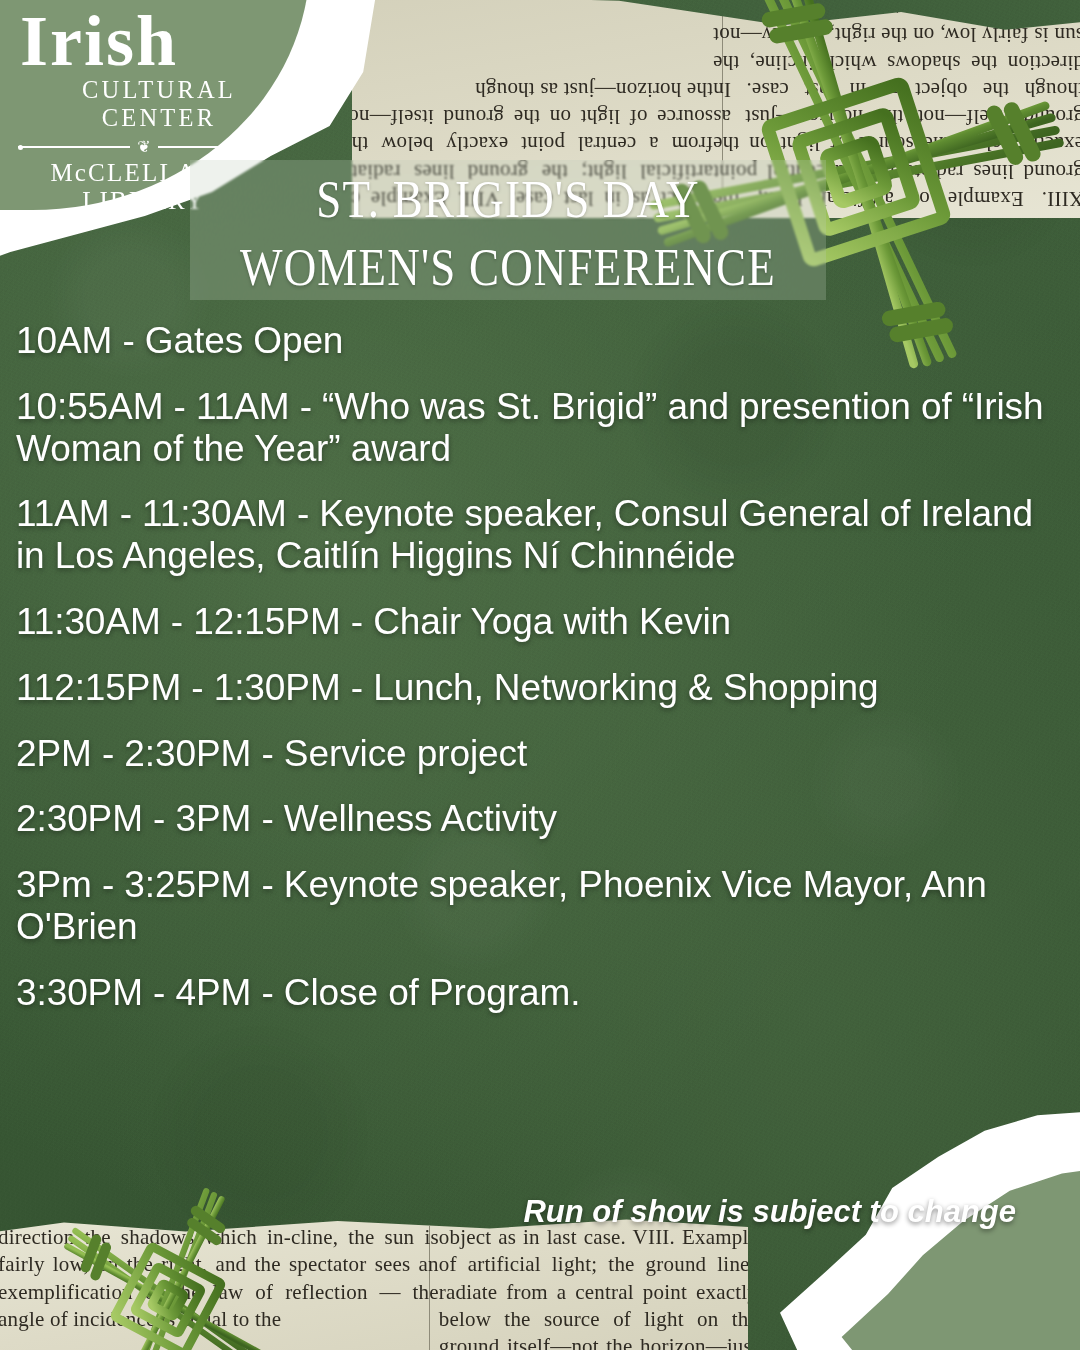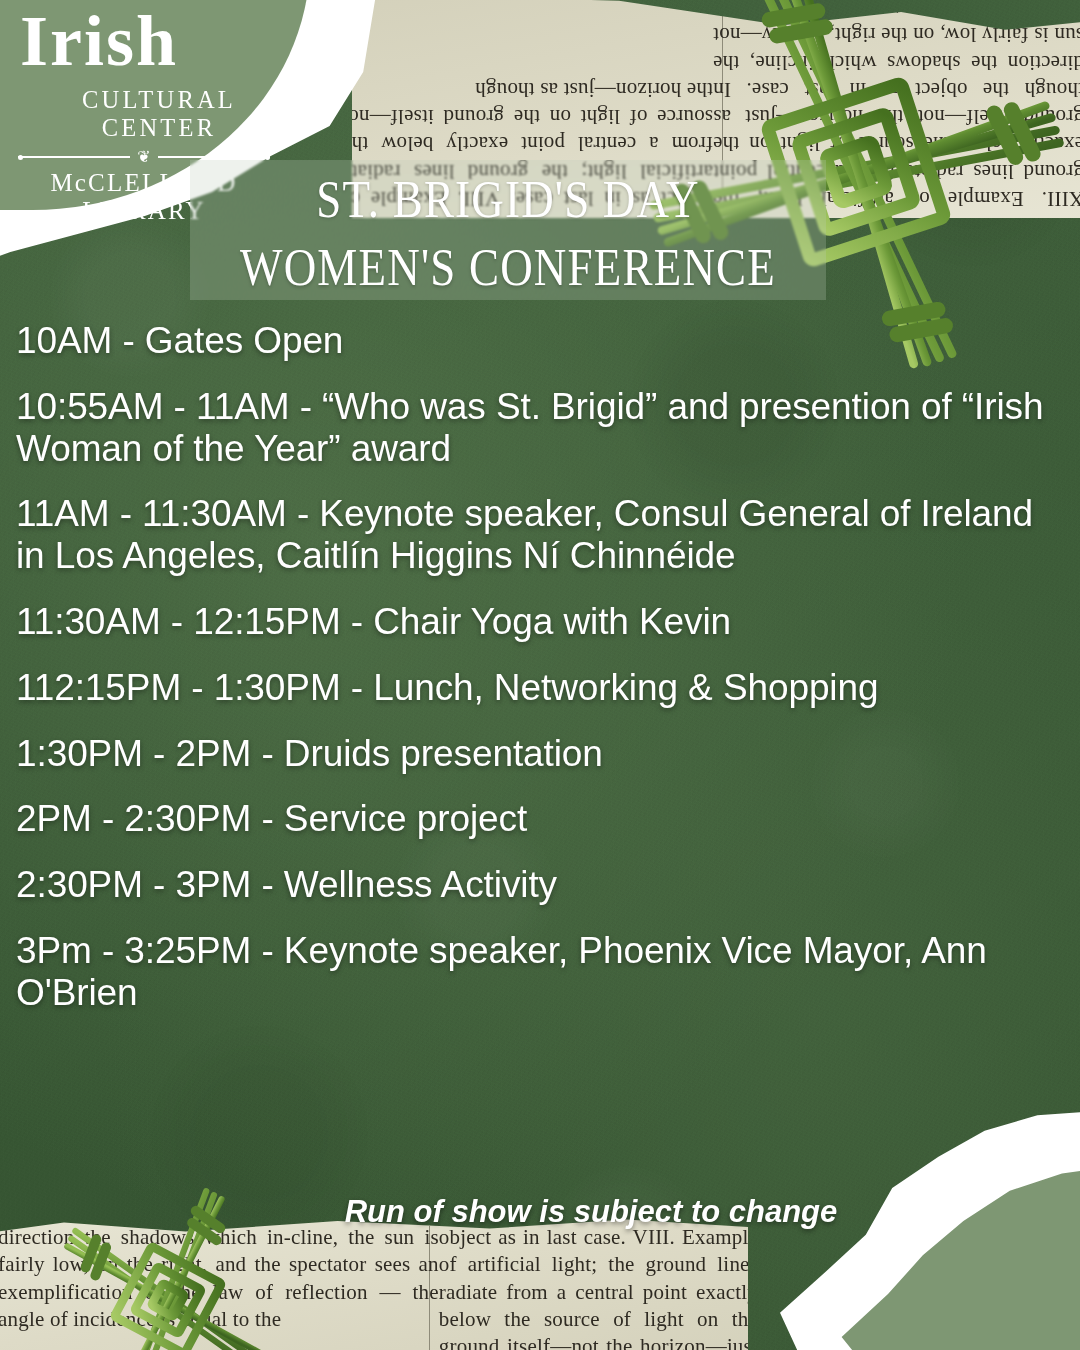--- a/index.html
+++ b/index.html
@@ -103,21 +103,21 @@
     font-family:"Liberation Serif", serif;
     font-size:72px;line-height:.92;
     letter-spacing:2px;
     font-weight:700;
     text-align:left;
     padding-left:2px;
   }
   .logo-cc{
     font-family:"Liberation Serif", serif;
     font-size:24.5px;letter-spacing:3.2px;
-    margin-top:12px;padding-left:30px;
+    margin-top:2px;padding-left:30px;
   }
   .logo-divider{
     display:flex;align-items:center;gap:7px;
     margin:7px 0 4px 0;
   }
   .logo-divider .ln{flex:1;height:1.6px;background:#fff;position:relative;}
   .logo-divider .ln::before{
     content:"";position:absolute;top:-1.7px;width:5px;height:5px;border-radius:50%;background:#fff;
   }
   .logo-divider .ln.l::before{left:0;}
@@ -160,21 +160,21 @@
   }
   .item{
     font-size:37px;
     line-height:1.13;
     margin-bottom:24px;
     text-shadow:0 2px 5px rgba(0,0,0,.40);
     letter-spacing:-.1px;
   }
   .note{
     position:absolute;left:16px;top:1194px;width:1000px;
-    text-align:center;
+    text-align:right;
     color:#fff;
     font-size:31px;
     font-style:italic;
     font-weight:600;
     text-shadow:0 2px 5px rgba(0,0,0,.45);
     padding-left:150px;
     box-sizing:border-box;
   }
 </style>
 </head>
@@ -305,21 +305,21 @@
     <span class="l1">St. Brigid's Day</span>
     <span class="l2">Women's Conference</span>
   </div>
 
   <div class="schedule">
     <div class="item">10AM - Gates Open</div>
     <div class="item">10:55AM - 11AM - “Who was St. Brigid” and presention of “Irish Woman of the Year” award</div>
     <div class="item">11AM - 11:30AM - Keynote speaker, Consul General of Ireland in Los Angeles, Caitlín Higgins Ní Chinnéide</div>
     <div class="item">11:30AM - 12:15PM - Chair Yoga with Kevin</div>
     <div class="item">112:15PM - 1:30PM - Lunch, Networking &amp; Shopping</div>
-    <div class="item">1:30PM - 2PM - Druids presentation</div>
     <div class="item">2PM - 2:30PM - Service project</div>
     <div class="item">2:30PM - 3PM - Wellness Activity</div>
     <div class="item">3Pm - 3:25PM - Keynote speaker, Phoenix Vice Mayor, Ann O'Brien</div>
+    <div class="item">3:30PM - 4PM - Close of Program.</div>
   </div>
 
   <div class="note">Run of show is subject to change</div>
 
 </div>
 
 </body></html>

